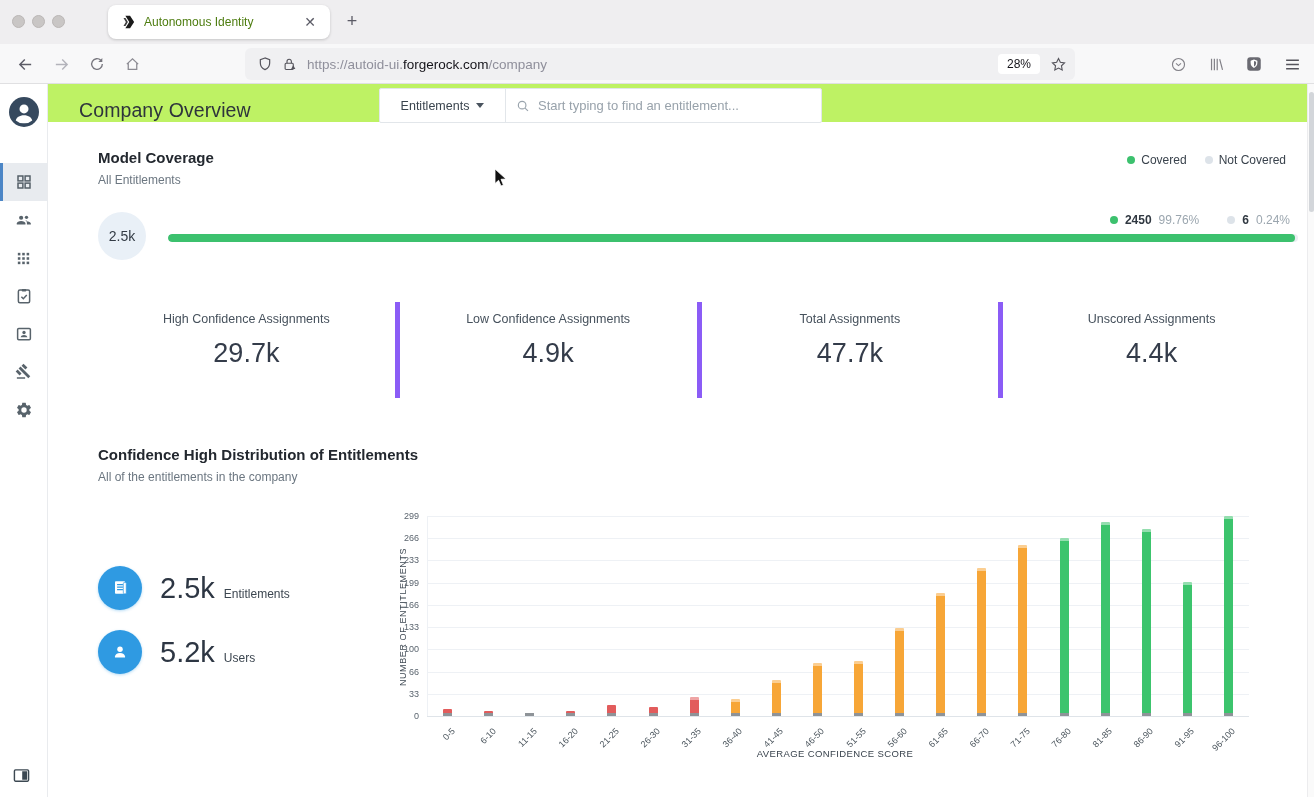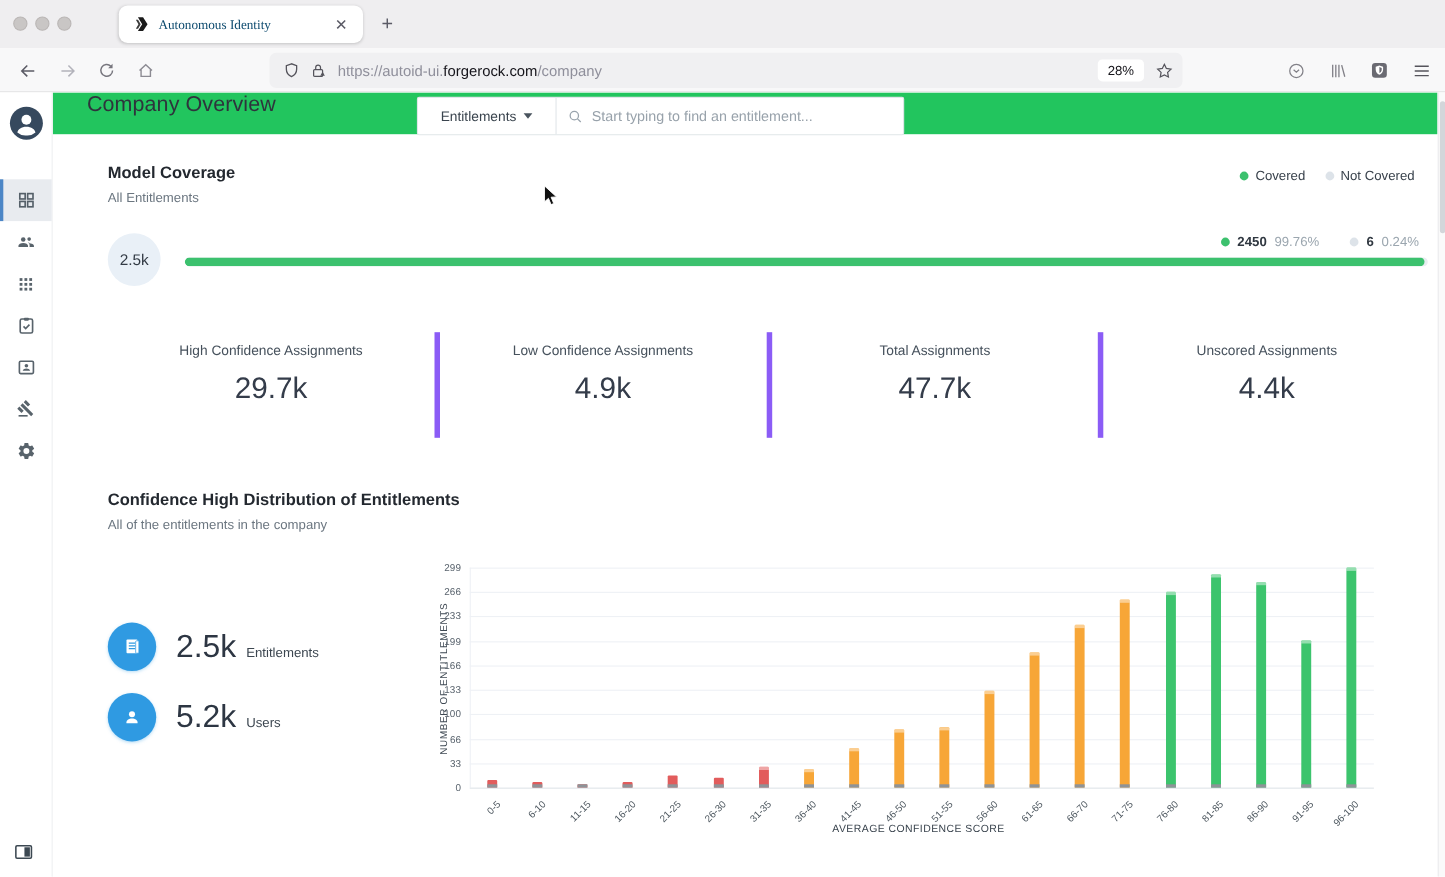--- a/index.html
+++ b/index.html
@@ -5,21 +5,21 @@
   * { margin:0; padding:0; box-sizing:border-box; }
   html,body { width:1314px; height:797px; overflow:hidden; font-family:"Liberation Sans", sans-serif; background:#fff; }
   .window { position:relative; width:1314px; height:797px; background:#fff; }
 
   
   .titlebar { position:absolute; left:0; top:0; width:100%; height:44px; background:#efeef0; }
   .traffic { position:absolute; top:15px; width:13px; height:13px; border-radius:50%; background:#c9c6c5; border:0.5px solid #bab6b5; }
   .t-close{ left:12px; } .t-min{ left:32px; } .t-max{ left:52px; }
   .tab { position:absolute; left:108px; top:5px; width:222px; height:34px; background:#fff; border-radius:8px;
          box-shadow:0 1px 3px rgba(0,0,0,.18); display:flex; align-items:center; padding:0 10px 0 13px; }
-  .tab-title { flex:1; font-size:12px; color:#0c4a6e; margin-left:8px; white-space:nowrap; overflow:hidden;font-family:Liberation Serif, serif; }
+  .tab-title { flex:1; font-size:12px; color:#4d7c0f; margin-left:8px; white-space:nowrap; overflow:hidden; }
   .tab-close { color:#5b5b66; font-size:14px; line-height:1; padding:2px 4px; border-radius:3px; cursor:default; }
   .newtab { position:absolute; left:341px; top:11px; width:22px; height:22px; color:#5b5b66; font-size:18px; text-align:center; line-height:21px; }
   .navbar { position:absolute; left:0; top:44px; width:100%; height:40px; background:#f8f8f9; border-bottom:1px solid #e0e0e2; }
   .navbtn { position:absolute; top:52px; width:24px; height:24px; display:flex; align-items:center; justify-content:center; }
   .urlbar { position:absolute; left:245px; top:48px; width:830px; height:32px; background:#f0f0f2; border-radius:6px;
             display:flex; align-items:center; padding:0 8px 0 12px; }
   .url-text { font-size:13.5px; color:#8f8f9b; margin-left:10px; flex:1; white-space:nowrap; }
   .url-text .dark { color:#15141a; }
   .zoom-badge { background:#fff; border-radius:4px; font-size:12px; color:#15141a; padding:3px 9px; margin-right:10px; }
   .chrome-icons { position:absolute; top:52px; right:10px; display:flex; gap:14px; align-items:center; }
@@ -39,21 +39,21 @@
   .main { flex:1; display:flex; flex-direction:row; background:#fff; position:relative; }
   .topbar { height:43px; background:#fff; border-bottom:1px solid #e5e8eb; box-shadow:0 1px 2px rgba(0,0,0,.03); position:relative; }
   .search-group { position:absolute; left:331px; top:4px; height:35px; display:flex; border:1px solid #e2e6ea; border-radius:2px; background:#fff; }
   .scope-btn { width:126px; display:flex; align-items:center; justify-content:center; gap:7px; font-size:12.5px; color:#3a444e; border-right:1px solid #e2e6ea; }
   .caret { width:0; height:0; border-left:4px solid transparent; border-right:4px solid transparent; border-top:5px solid #4a545e; }
   .search-box { width:315px; display:flex; align-items:center; padding:0 10px; gap:8px; }
   .search-box input { border:none; outline:none; flex:1; font-size:13px; color:#3a444e; font-family:"Liberation Sans",sans-serif; background:transparent; }
   .search-box input::placeholder { color:#98a2ab; }
 
   .content { flex:1; overflow:hidden; background:#fff; }
-  .title-band { height:38px; background:#22c55e; display:flex; align-items:flex-start; padding-left:31px; }
+  .title-band { height:38px; background:#bef264; display:flex; align-items:flex-end; padding-left:31px; }
   .page-title { font-size:19.5px; color:#2e343c; font-weight:400; letter-spacing:.1px; }
   .inner { padding:0 7px 0 50px; }
 
   .mc-header { margin-top:27px; display:flex; justify-content:space-between; align-items:flex-start; }
   .sec-title { font-size:15px; font-weight:700; color:#23282f; }
   .sec-sub { font-size:12px; color:#6b7680; margin-top:7px; }
   .legend { display:flex; gap:18px; margin-top:4px; margin-right:14px; }
   .legend-item { display:flex; align-items:center; gap:6px; font-size:12px; color:#39424c; }
   .dot { width:8px; height:8px; border-radius:50%; }
 

